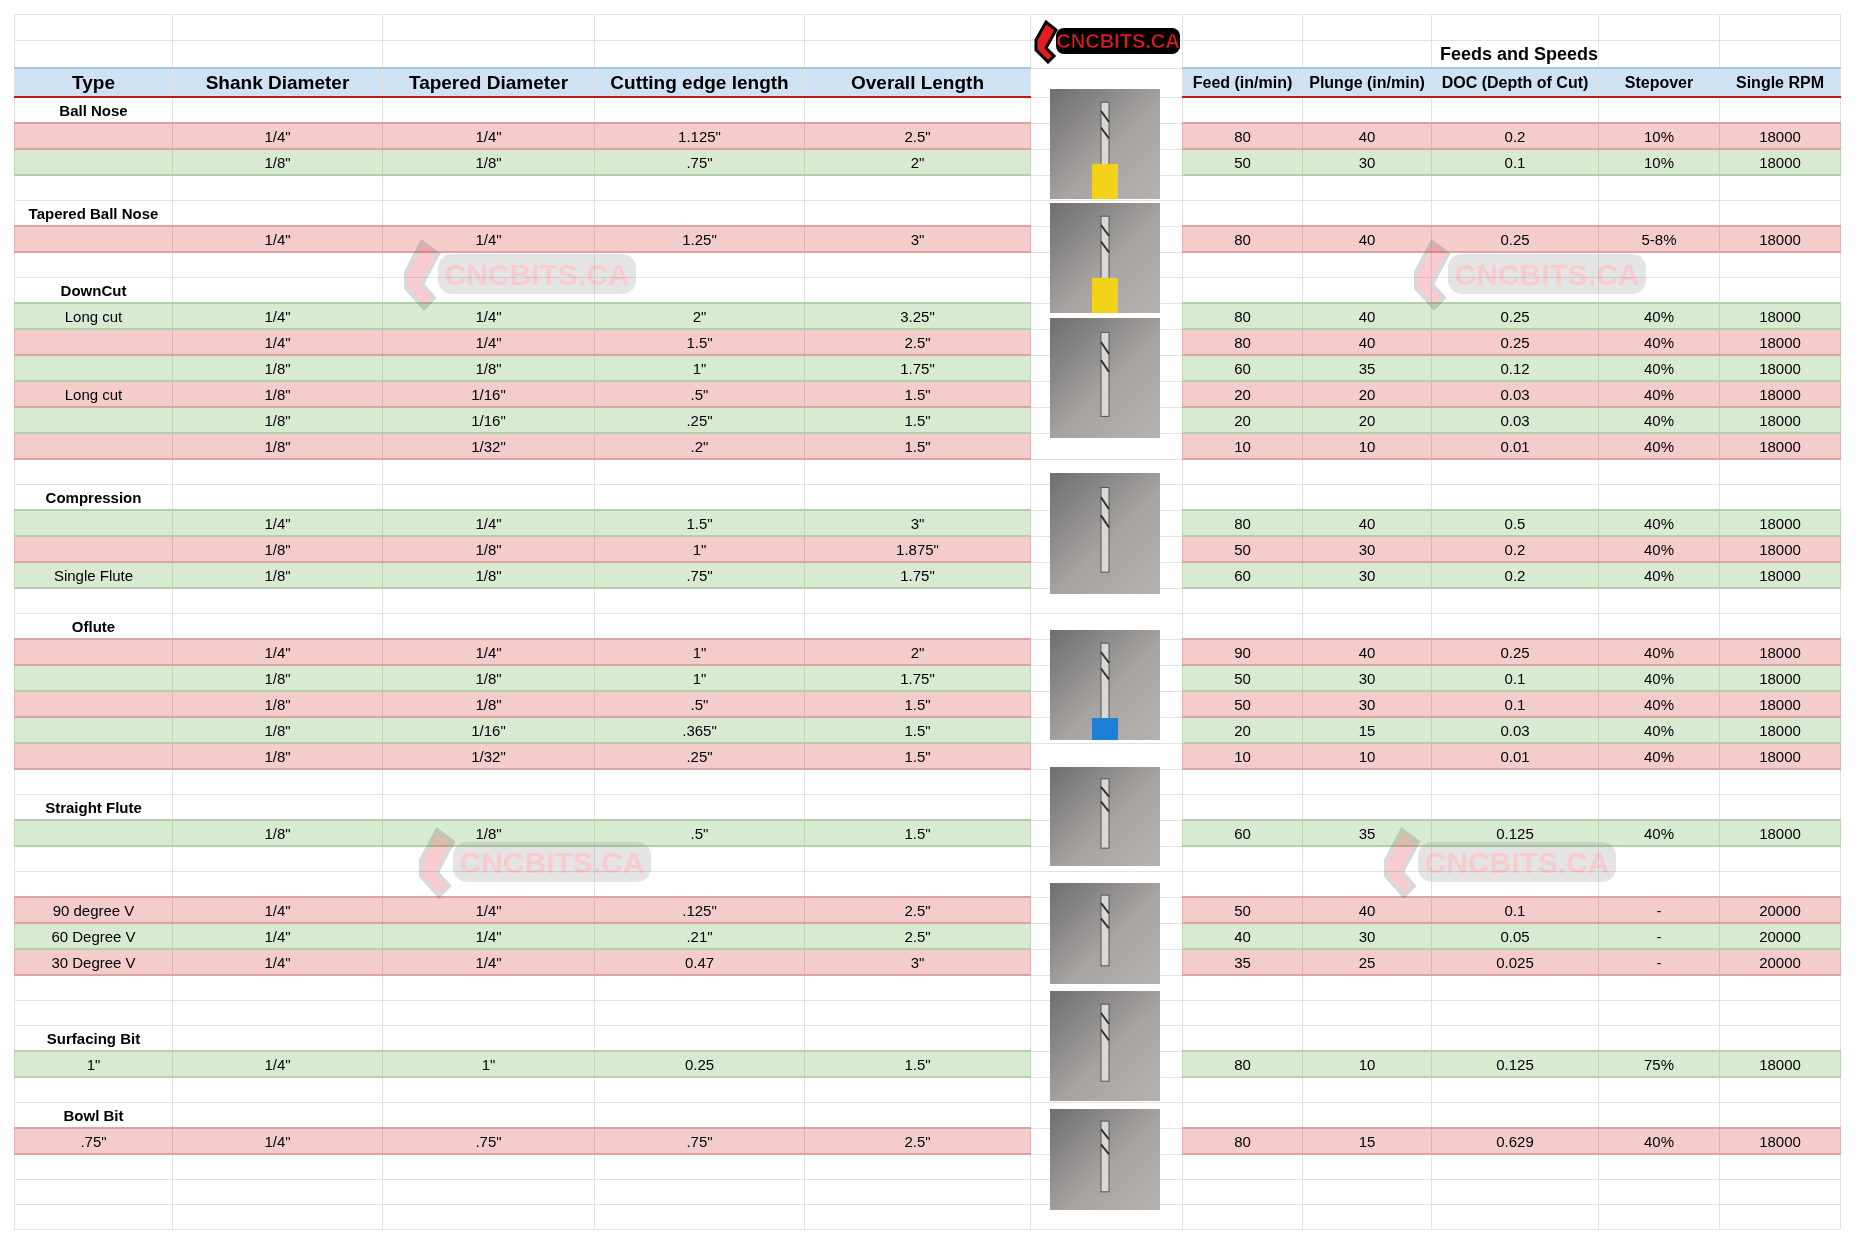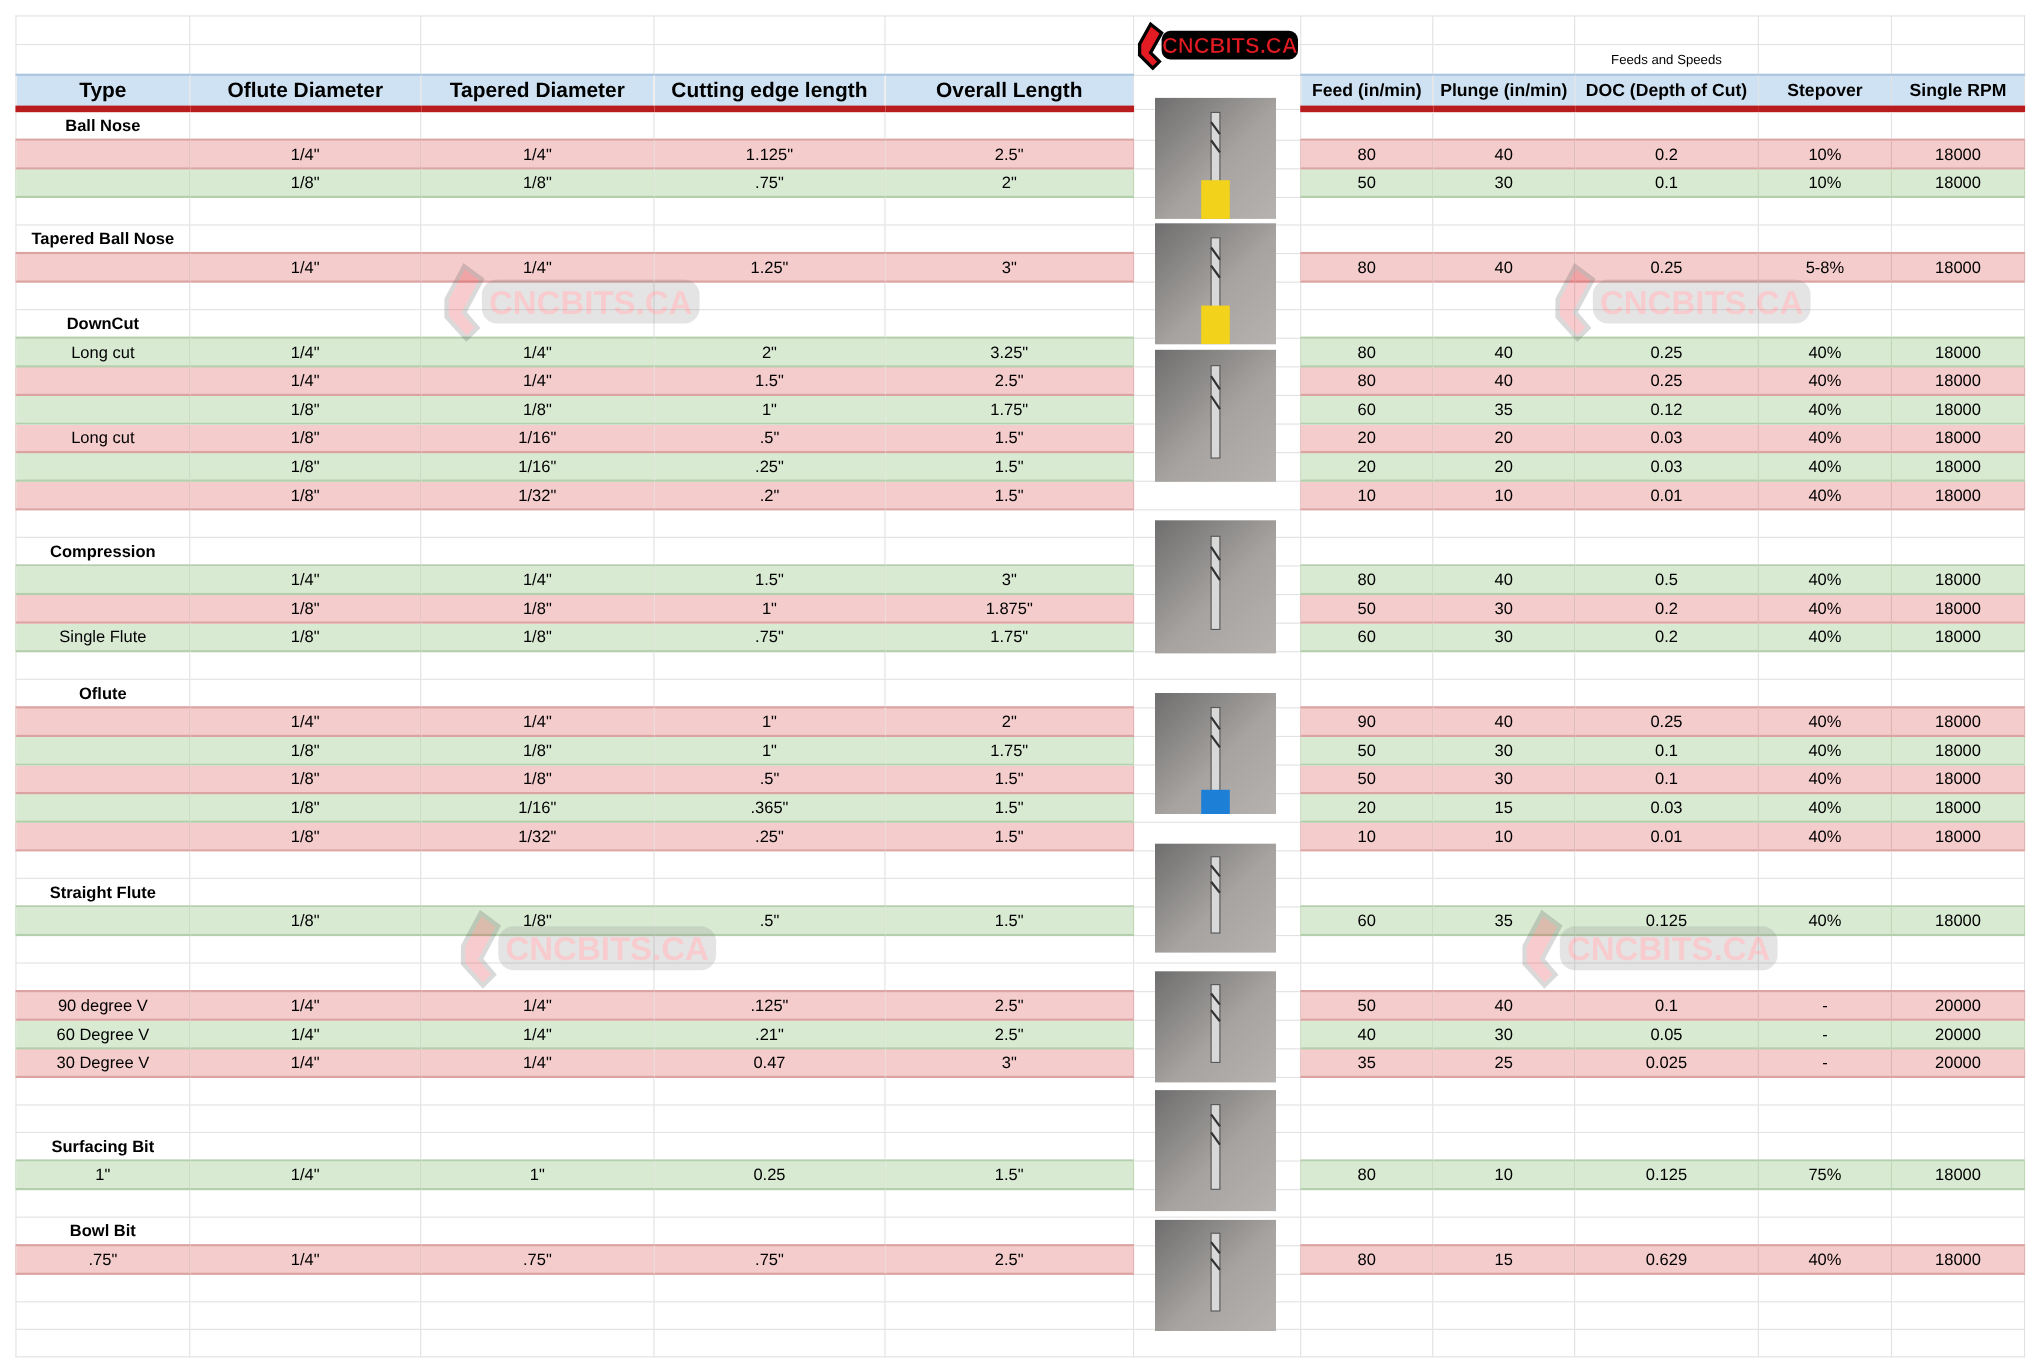--- a/index.html
+++ b/index.html
@@ -3,24 +3,24 @@
 <meta charset="utf-8">
 <style>
   html,body{margin:0;padding:0;background:#fff;}
   body{width:1856px;height:1236px;position:relative;overflow:hidden;font-family:"Liberation Sans",sans-serif;color:#000;}
   #sheet{position:absolute;left:14px;top:14px;}
   table{border-collapse:collapse;table-layout:fixed;}
   td{border:1px solid #e2e2e2;height:24px;padding:0;text-align:center;vertical-align:middle;font-size:15px;white-space:nowrap;overflow:hidden;}
   tr.r-top1 td{height:25px;}
   tr.r-top2 td{height:26px;}
   tr.hdr td{height:27px;}
-  tr.hdr td.h{background:#cfe2f3;border-top:2px solid #a9c4de;border-bottom:6px solid #b91c1c;font-weight:bold;font-size:19px;}
+  tr.hdr td.h{background:#cfe2f3;border-top:2px solid #a9c4de;border-bottom:2px solid #b91c1c;font-weight:bold;font-size:19px;}
   tr.hdr td.h.small{font-size:16px;margin-left:18px;}
   tr.hdr td.imgcol{background:#fff;border-top:1px solid #e2e2e2;border-bottom:1px solid #e2e2e2;}
-  td.fs-title{font-weight:normal;font-size:12px;text-align:center;}
+  td.fs-title{font-weight:bold;font-size:18px;text-align:right;}
   td.label{font-weight:bold;font-size:15px;}
   tr.red td{background:#f4cccc;border-top:2px solid #dca3a3;border-bottom:2px solid #dca3a3;border-left:1px solid #e0b3b3;border-right:1px solid #e0b3b3;}
   tr.green td{background:#d9ead3;border-top:2px solid #b4cfab;border-bottom:2px solid #b4cfab;border-left:1px solid #bfd6b7;border-right:1px solid #bfd6b7;}
   tr td.imgcol{background:#fff !important;border-top:1px solid #e2e2e2 !important;border-bottom:1px solid #e2e2e2 !important;}
   .photo{position:absolute;left:1050px;width:110px;background:linear-gradient(135deg,#6f6e6e 0%,#a6a3a0 55%,#b5b2af 100%);overflow:hidden;}
   .logo{position:absolute;left:1032px;top:16px;width:150px;height:48px;}
   .wm{position:absolute;width:240px;height:80px;opacity:0.22;pointer-events:none;}
 </style>
 </head>
 <body>
@@ -62,21 +62,21 @@
           <td></td>
           <td class="imgcol"></td>
           <td></td>
           <td></td>
           <td class="fs-title">Feeds and Speeds</td>
           <td></td>
           <td></td>
         </tr>
         <tr class="hdr">
           <td class="h">Type</td>
-          <td class="h">Oflute Diameter</td>
+          <td class="h">Shank Diameter</td>
           <td class="h">Tapered Diameter</td>
           <td class="h">Cutting edge length</td>
           <td class="h">Overall Length</td>
           <td class="imgcol"></td>
           <td class="h small">Feed (in/min)</td>
           <td class="h small">Plunge (in/min)</td>
           <td class="h small">DOC (Depth of Cut)</td>
           <td class="h small">Stepover</td>
           <td class="h small">Single RPM</td>
         </tr>

